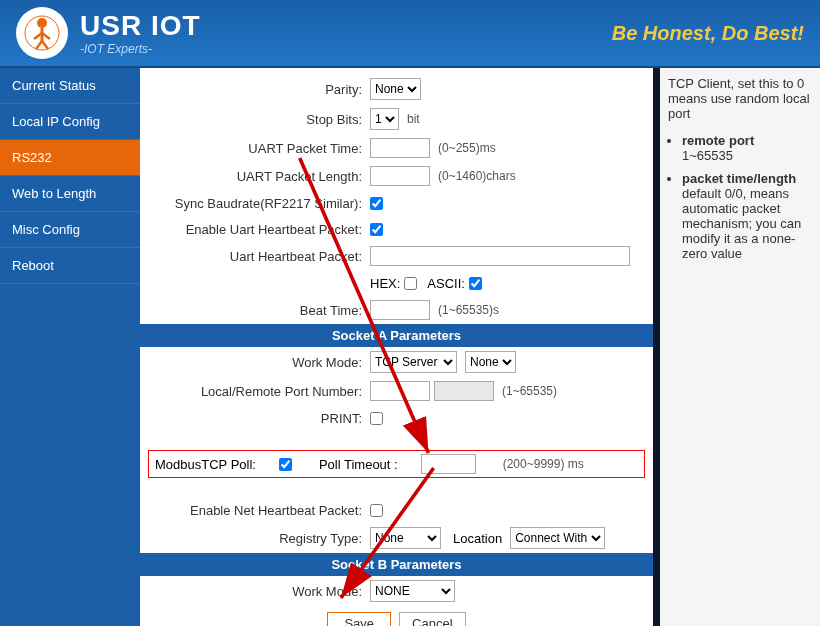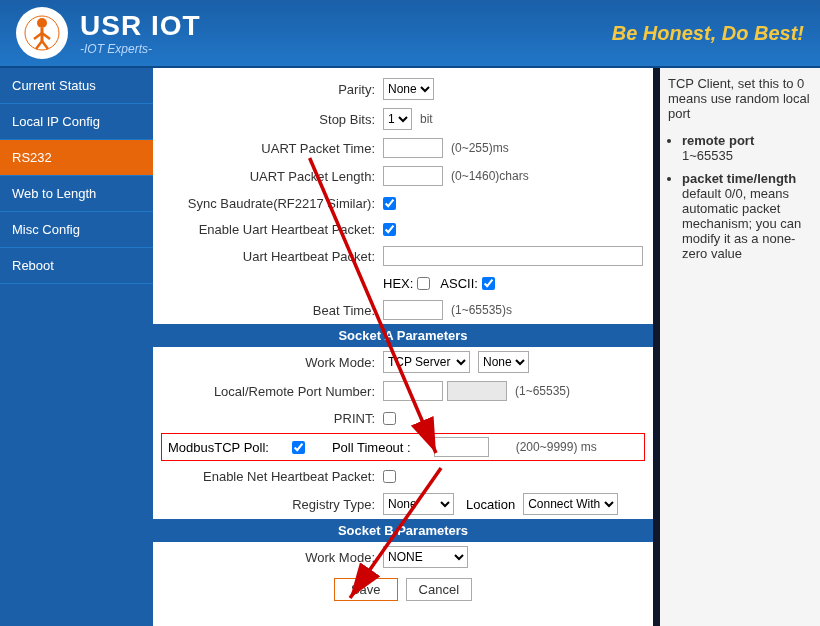--- a/index.html
+++ b/index.html
@@ -51,21 +51,21 @@
     }
 
     
     .main-layout {
       display: flex;
       height: calc(626px - 68px);
     }
 
     
     .sidebar {
-      width: 153px;
+      width: 140px;
       background: #1a5fa8;
       flex-shrink: 0;
     }
     .sidebar-item {
       display: block;
       padding: 10px 12px;
       color: white;
       text-decoration: none;
       font-size: 13px;
       cursor: pointer;
@@ -126,21 +126,21 @@
       color: white;
       text-align: center;
       padding: 4px;
       font-size: 13px;
       font-weight: bold;
     }
 
     
     .modbus-row {
       border: 1px solid #f00;
-      margin: 2px 8px;
+      margin: 19px 8px;
       padding: 3px 6px;
       display: flex;
       align-items: center;
       gap: 23px;
     }
 
     
     .help-panel {
       width: 160px;
       background: #f5f5f5;

